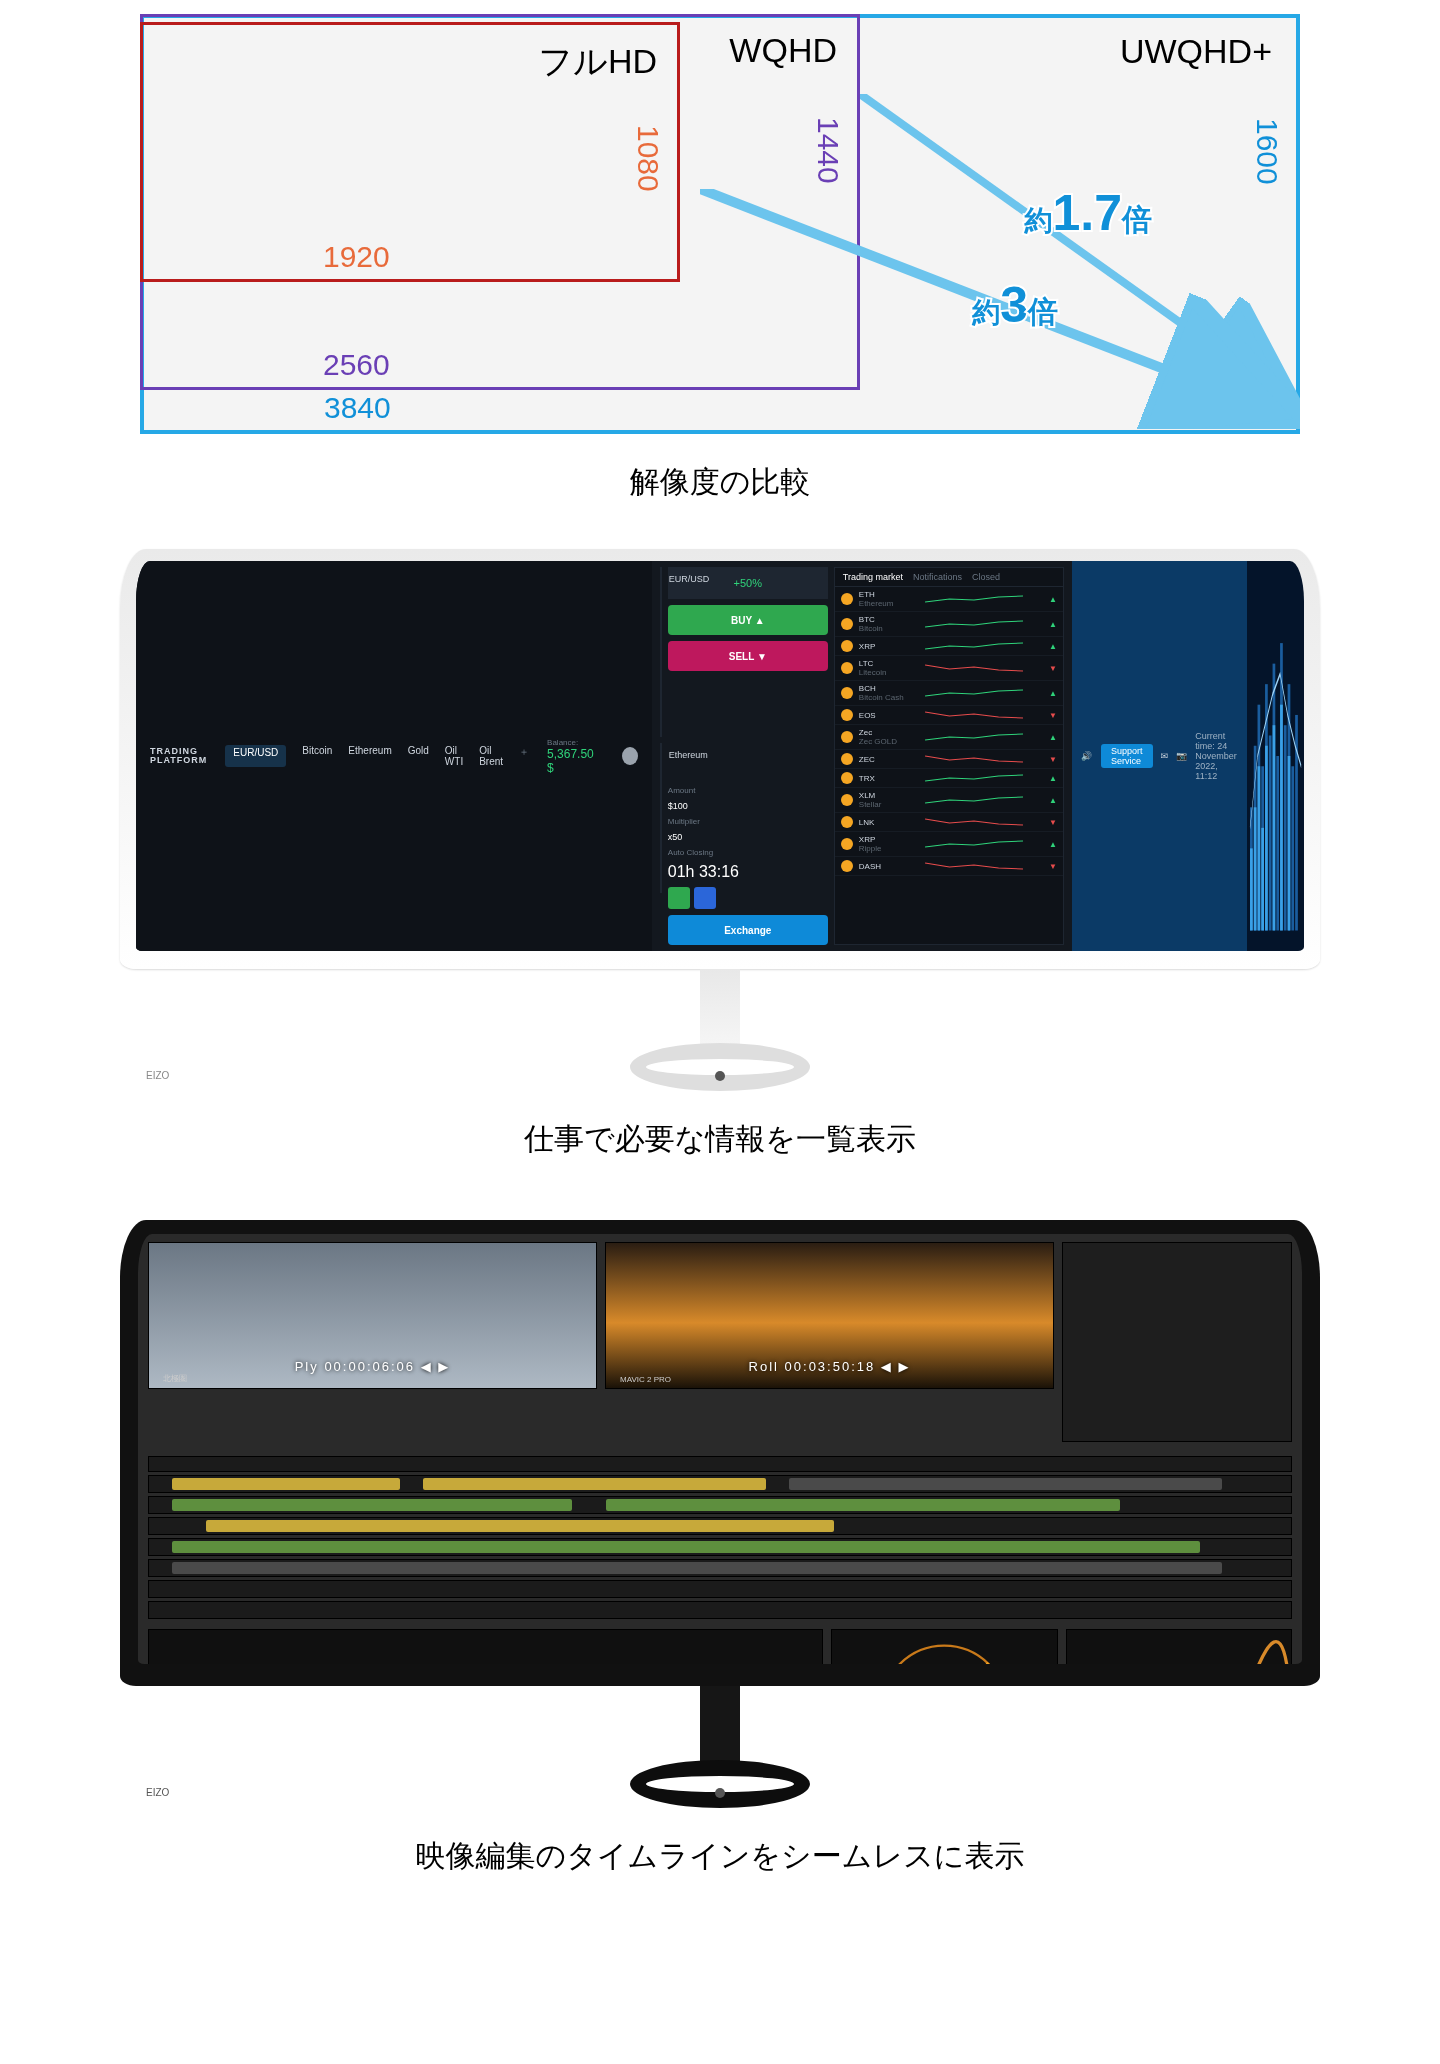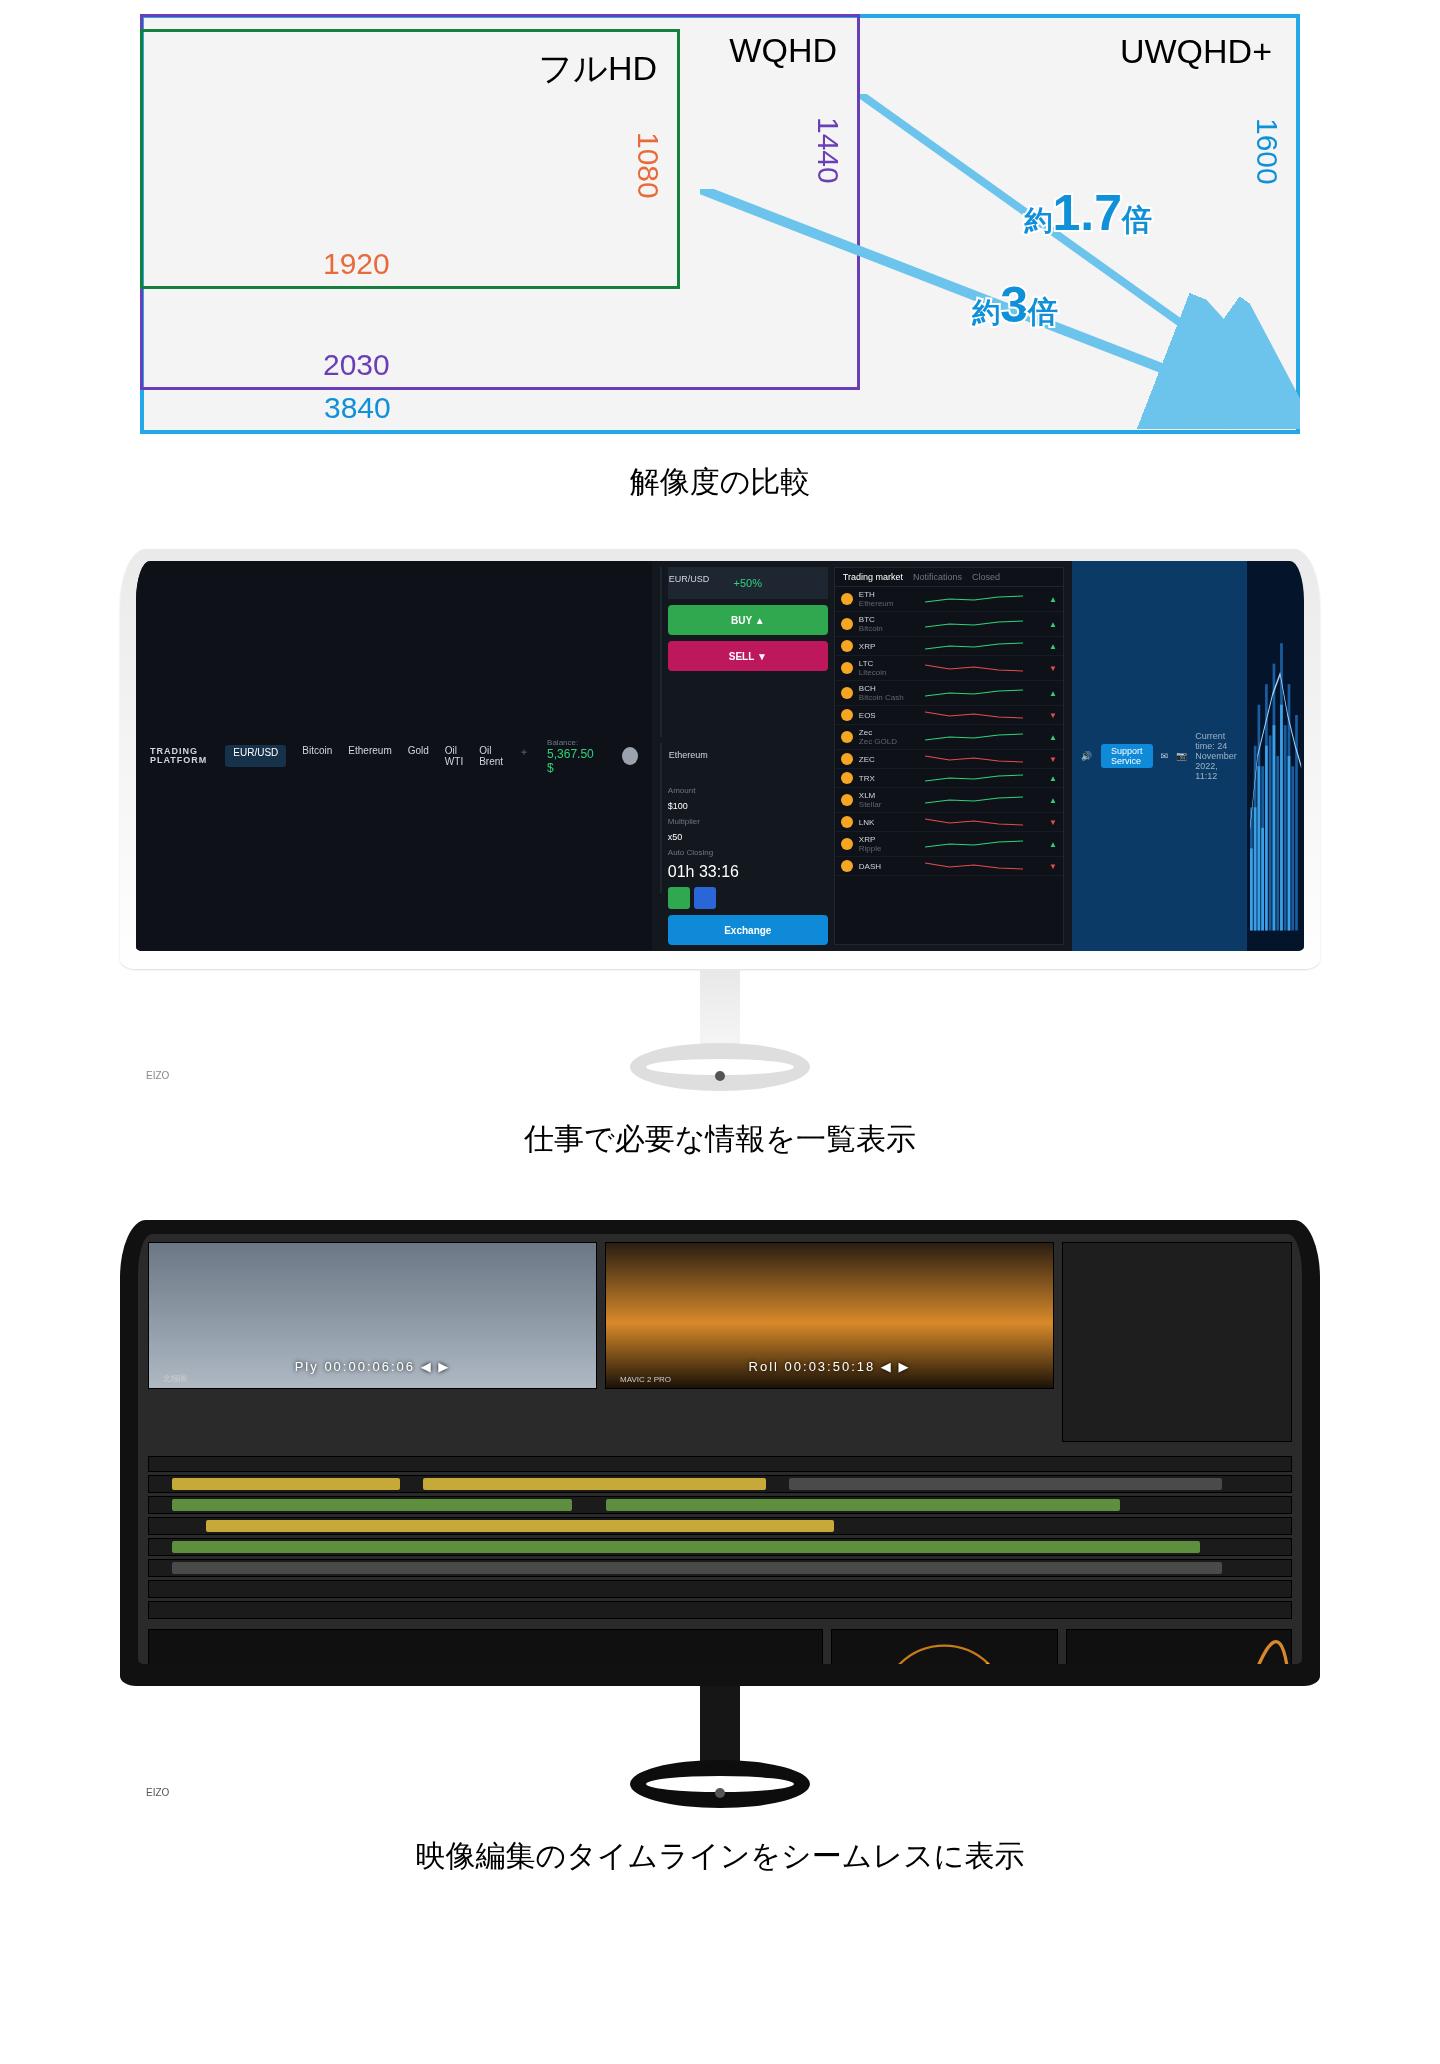--- a/index.html
+++ b/index.html
@@ -18,21 +18,21 @@
 .b3 span.h{bottom:5px;left:180px;color:#1090d8}
 .b3 span.v{right:12px;color:#1090d8}
 
 
 .b2{left:0;top:0;width:720px;height:376px;border:3px solid #6a3fb5}
 .b2 span.name{right:20px}
 .b2 span.h{bottom:5px;left:180px;color:#6a3fb5}
 .b2 span.v{right:12px;color:#6a3fb5}
 
 
-.b1{left:0;top:15px;width:540px;height:260px;border:3px solid #15803d}
+.b1{left:0;top:8px;width:540px;height:260px;border:3px solid #b91c1c}
 .b1 span.name{right:20px}
 .b1 span.h{bottom:5px;left:180px;color:#e86a3a}
 .b1 span.v{right:12px;color:#e86a3a}
 
 
 .mult{position:absolute;font-weight:600;color:#1090d8;-webkit-text-stroke:4px #fff;paint-order:stroke fill}
 .mult .pre{font-size:28px}
 .mult .big{font-size:50px;font-weight:800}
 .mult .suf{font-size:30px}
 .m17{right:148px;top:170px}
@@ -126,21 +126,21 @@
 
   <div class="box b3">
     <span class="name">UWQHD+</span>
     <span class="v">1600</span>
     <span class="h">3840</span>
   </div>
 
   <div class="box b2">
     <span class="name">WQHD</span>
     <span class="v">1440</span>
-    <span class="h">2030</span>
+    <span class="h">2560</span>
   </div>
 
   <div class="box b1">
     <span class="name">フルHD</span>
     <span class="v">1080</span>
     <span class="h">1920</span>
   </div>
 
   <svg class="arrow" style="left:720px;top:80px;width:440px;height:320px" viewBox="0 0 440 320">
     <defs>

